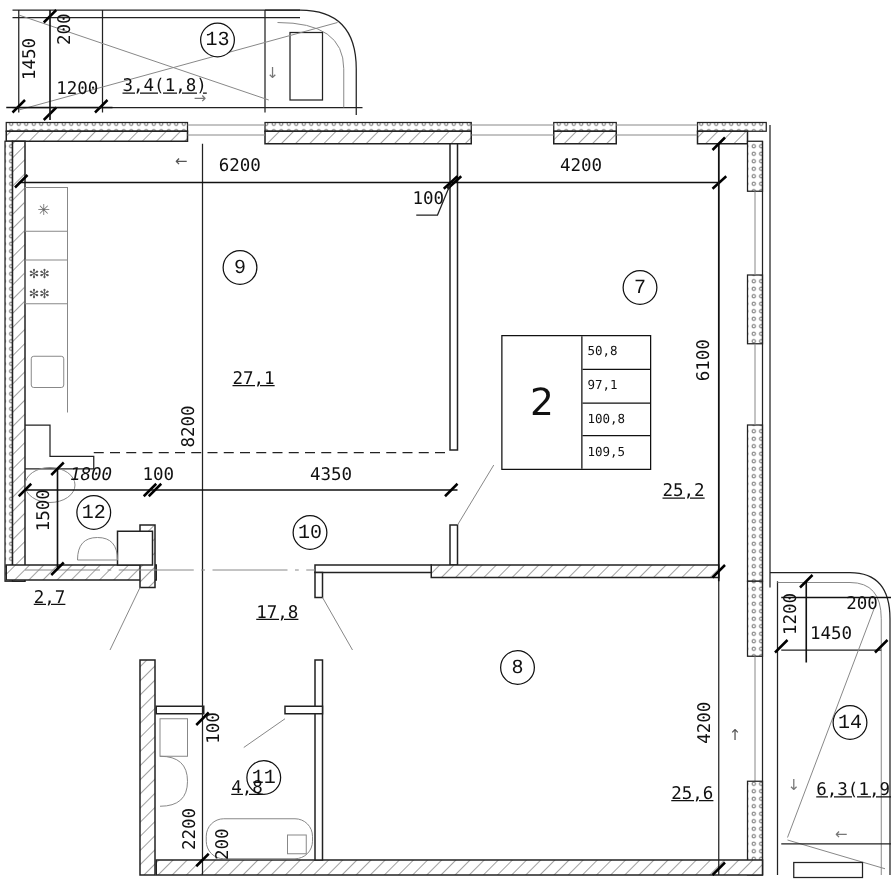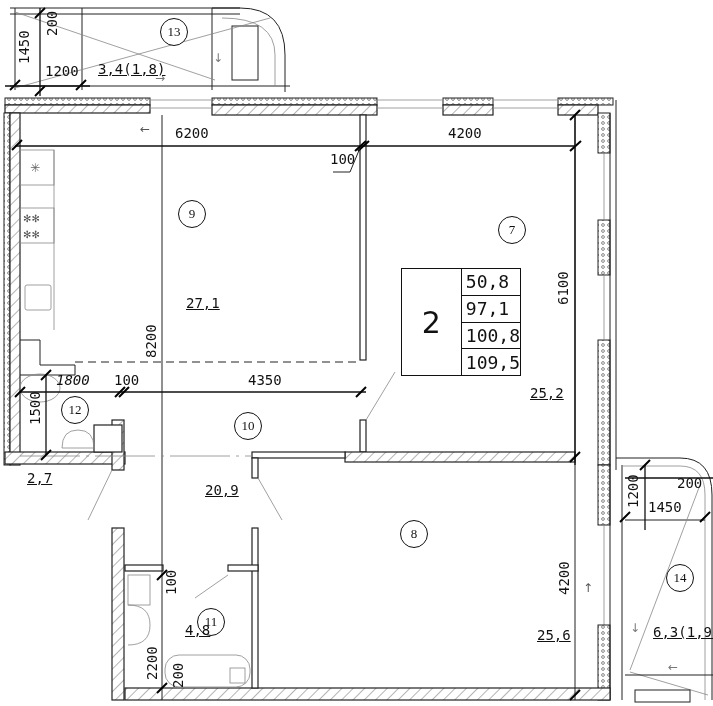--- a/index.html
+++ b/index.html
@@ -8,26 +8,26 @@
   .wall { fill: #ffffff; stroke: #222; stroke-width: 1.2; }
   .hatch { fill: url(#hatch); stroke: #222; stroke-width: 1.2; }
   .ins { fill: url(#ins); stroke: #222; stroke-width: 1; }
   .thin { stroke: #222; stroke-width: 1; fill: none; }
   .grey { stroke: #888; stroke-width: 0.8; fill: none; }
   .dim { stroke: #111; stroke-width: 1.3; fill: none; }
   .tick { stroke: #000; stroke-width: 2; }
   .dash { stroke: #222; stroke-width: 1; stroke-dasharray: 8 5; fill: none; }
   .txt { position: absolute; font-family: "DejaVu Sans Mono", monospace; font-size: 14px; color: #111; line-height: 1; white-space: nowrap; }
   .u { text-decoration: underline; }
-  .bub { position: absolute; width: 28px; height: 28px; border: 1.3px solid #111; border-radius: 50%; background: #fff; display: flex; align-items: center; justify-content: center; font-size: 13px; color:#111; font-family: Liberation Serif, serif; box-sizing: border-box; }
+  .bub { position: absolute; width: 28px; height: 28px; border: 1.3px solid #111; border-radius: 50%; background: #fff; display: flex; align-items: center; justify-content: center; font-size: 16px; color:#111; font-family: Liberation Mono, monospace; box-sizing: border-box; }
   .rot { transform-origin: left top; transform: rotate(-90deg); }
   .legend { position: absolute; left: 401px; top: 268px; width: 120px; height: 108px; border: 1.3px solid #111; background: #fff; box-sizing: border-box; display: flex; }
   .legend .big { width: 63px; border-right: 1.3px solid #111; display: flex; align-items: center; justify-content: center; font-size: 30px; font-family: "DejaVu Sans", sans-serif; color:#111; }
   .legend .col { flex: 1; display: flex; flex-direction: column; }
-  .legend .cell { flex: 1; border-bottom: 1.3px solid #111; display: flex; align-items: center; padding-left: 4px; font-family: "DejaVu Sans Mono", monospace; font-size: 18px; color:#111; }
+  .legend .cell { flex: 1; border-bottom: 1.3px solid #111; display: flex; align-items: center; padding-left: 4px; font-family: "DejaVu Sans Mono", monospace; font-size: 10px; color:#111; }
   .legend .cell:last-child { border-bottom: none; }
 </style>
 </head>
 <body>
 
 <svg width="713" height="706" viewBox="0 0 713 706">
   <defs>
     <pattern id="hatch" width="8" height="8" patternUnits="userSpaceOnUse" patternTransform="rotate(45)">
       <rect width="8" height="8" fill="#fff"></rect>
       <line x1="0" y1="0" x2="0" y2="8" stroke="#444" stroke-width="0.8"></line>
@@ -197,21 +197,21 @@
 <div class="bub" style="left:178px;top:200px;">9</div>
 <div class="bub" style="left:192px;top:412px;margin-left:42px;">10</div>
 <div class="bub" style="left:197px;top:592px;margin-top:16px;">11</div>
 <div class="bub" style="left:61px;top:396px;">12</div>
 <div class="bub" style="left:160px;top:18px;">13</div>
 <div class="bub" style="left:666px;top:564px;">14</div>
 
 <div class="txt u" style="left:530px;top:386px;">25,2</div>
 <div class="txt u" style="left:537px;top:628px;">25,6</div>
 <div class="txt u" style="left:186px;top:296px;">27,1</div>
-<div class="txt u" style="left:205px;top:483px;">20,9</div>
+<div class="txt u" style="left:205px;top:483px;">17,8</div>
 <div class="txt u" style="left:185px;top:623px;">4,8</div>
 <div class="txt u" style="left:27px;top:427px;margin-top:44px;">2,7</div>
 <div class="txt u" style="left:98px;top:62px;">3,4(1,8)</div>
 <div class="txt u" style="left:653px;top:625px;">6,3(1,9)</div>
 
 <div class="txt" style="left:175px;top:126px;">6200</div>
 <div class="txt" style="left:448px;top:126px;">4200</div>
 <div class="txt" style="left:330px;top:152px;">100</div>
 <div class="txt rot" style="left:556px;top:305px;">6100</div>
 <div class="txt rot" style="left:144px;top:358px;">8200</div>

